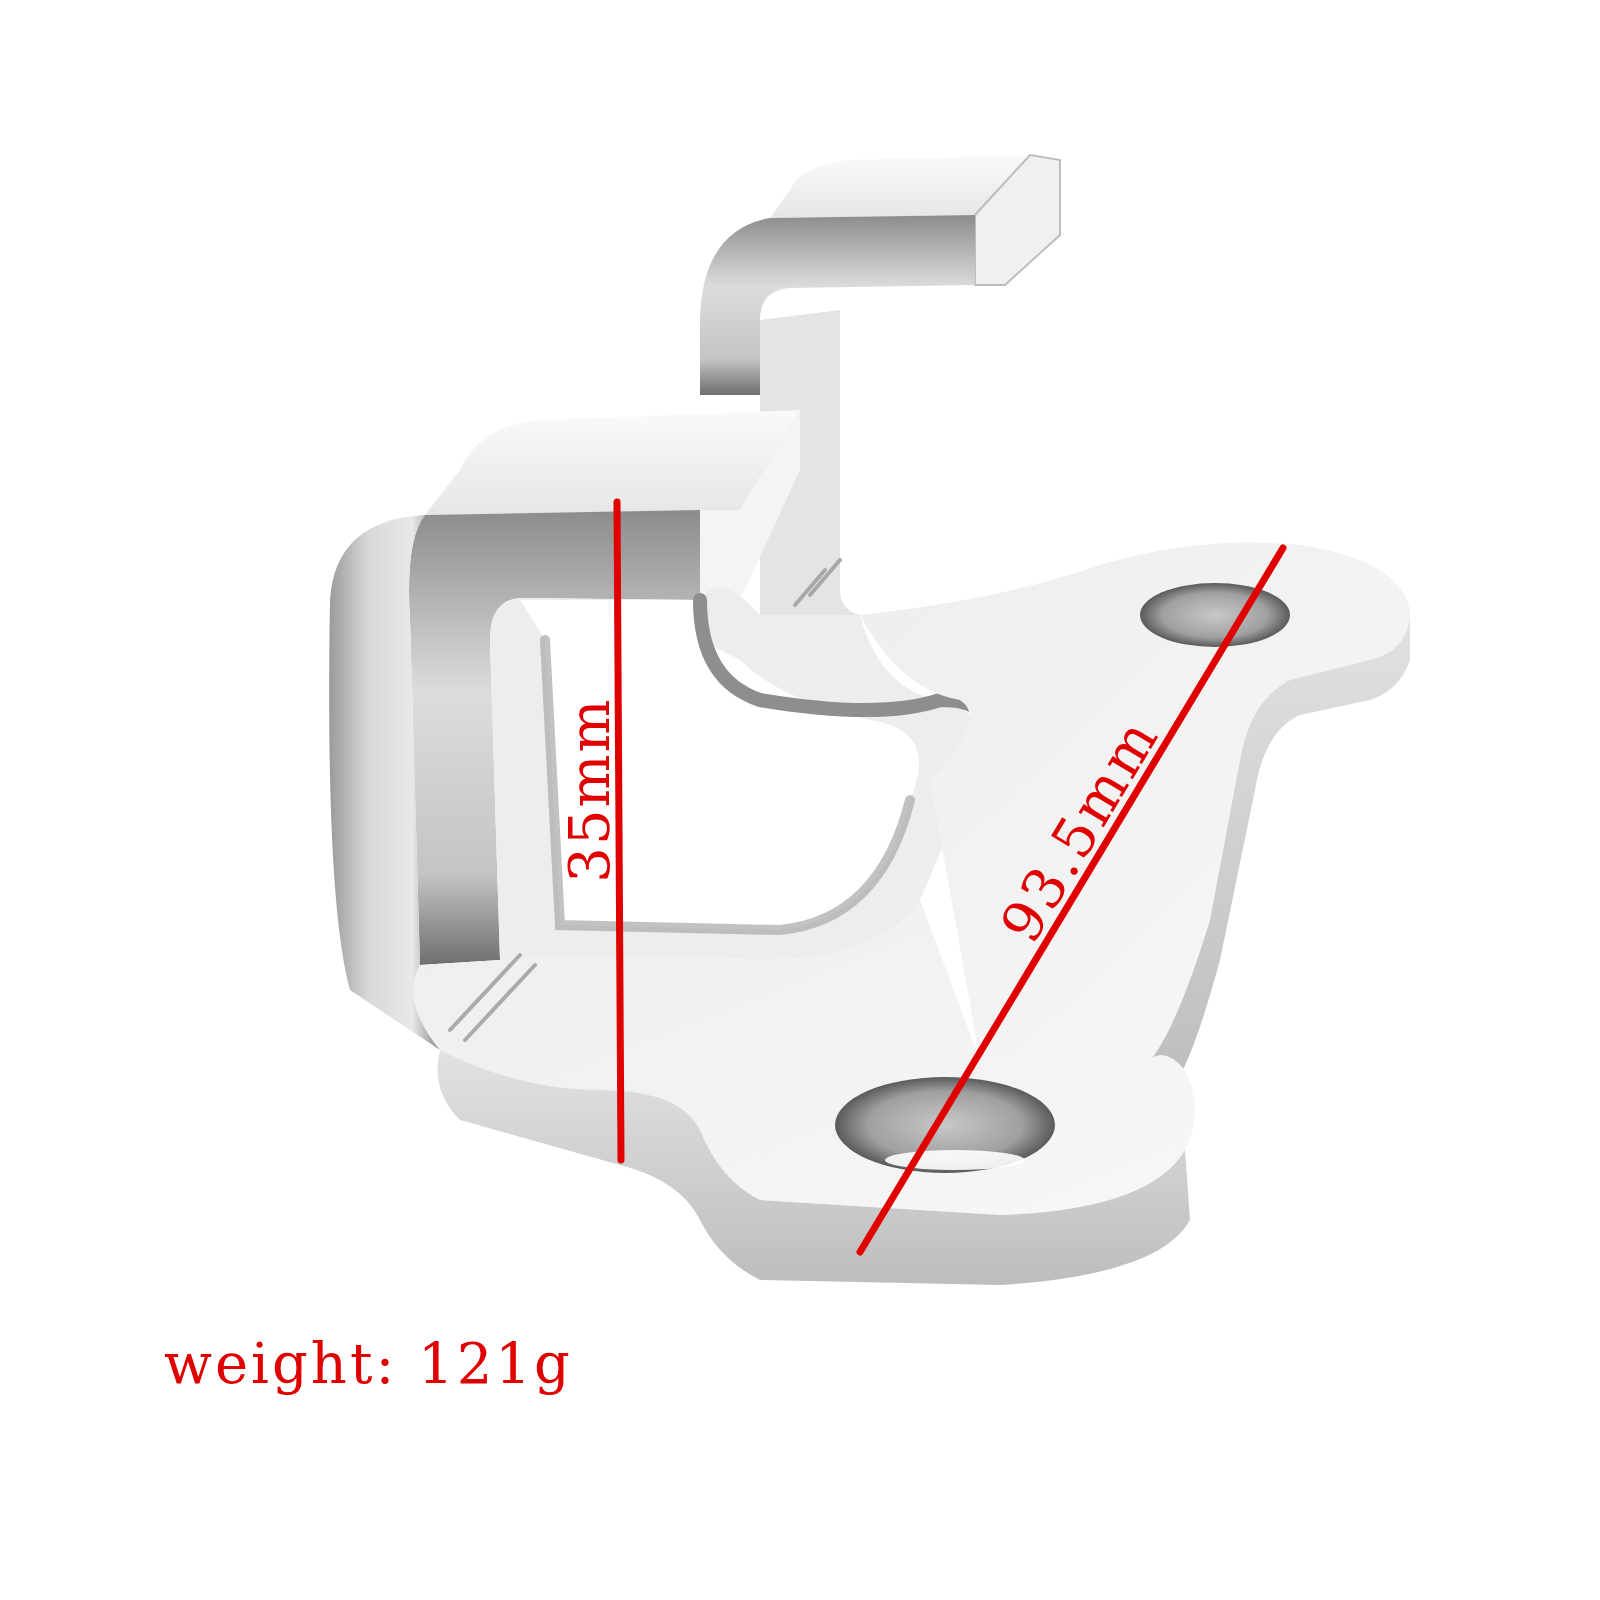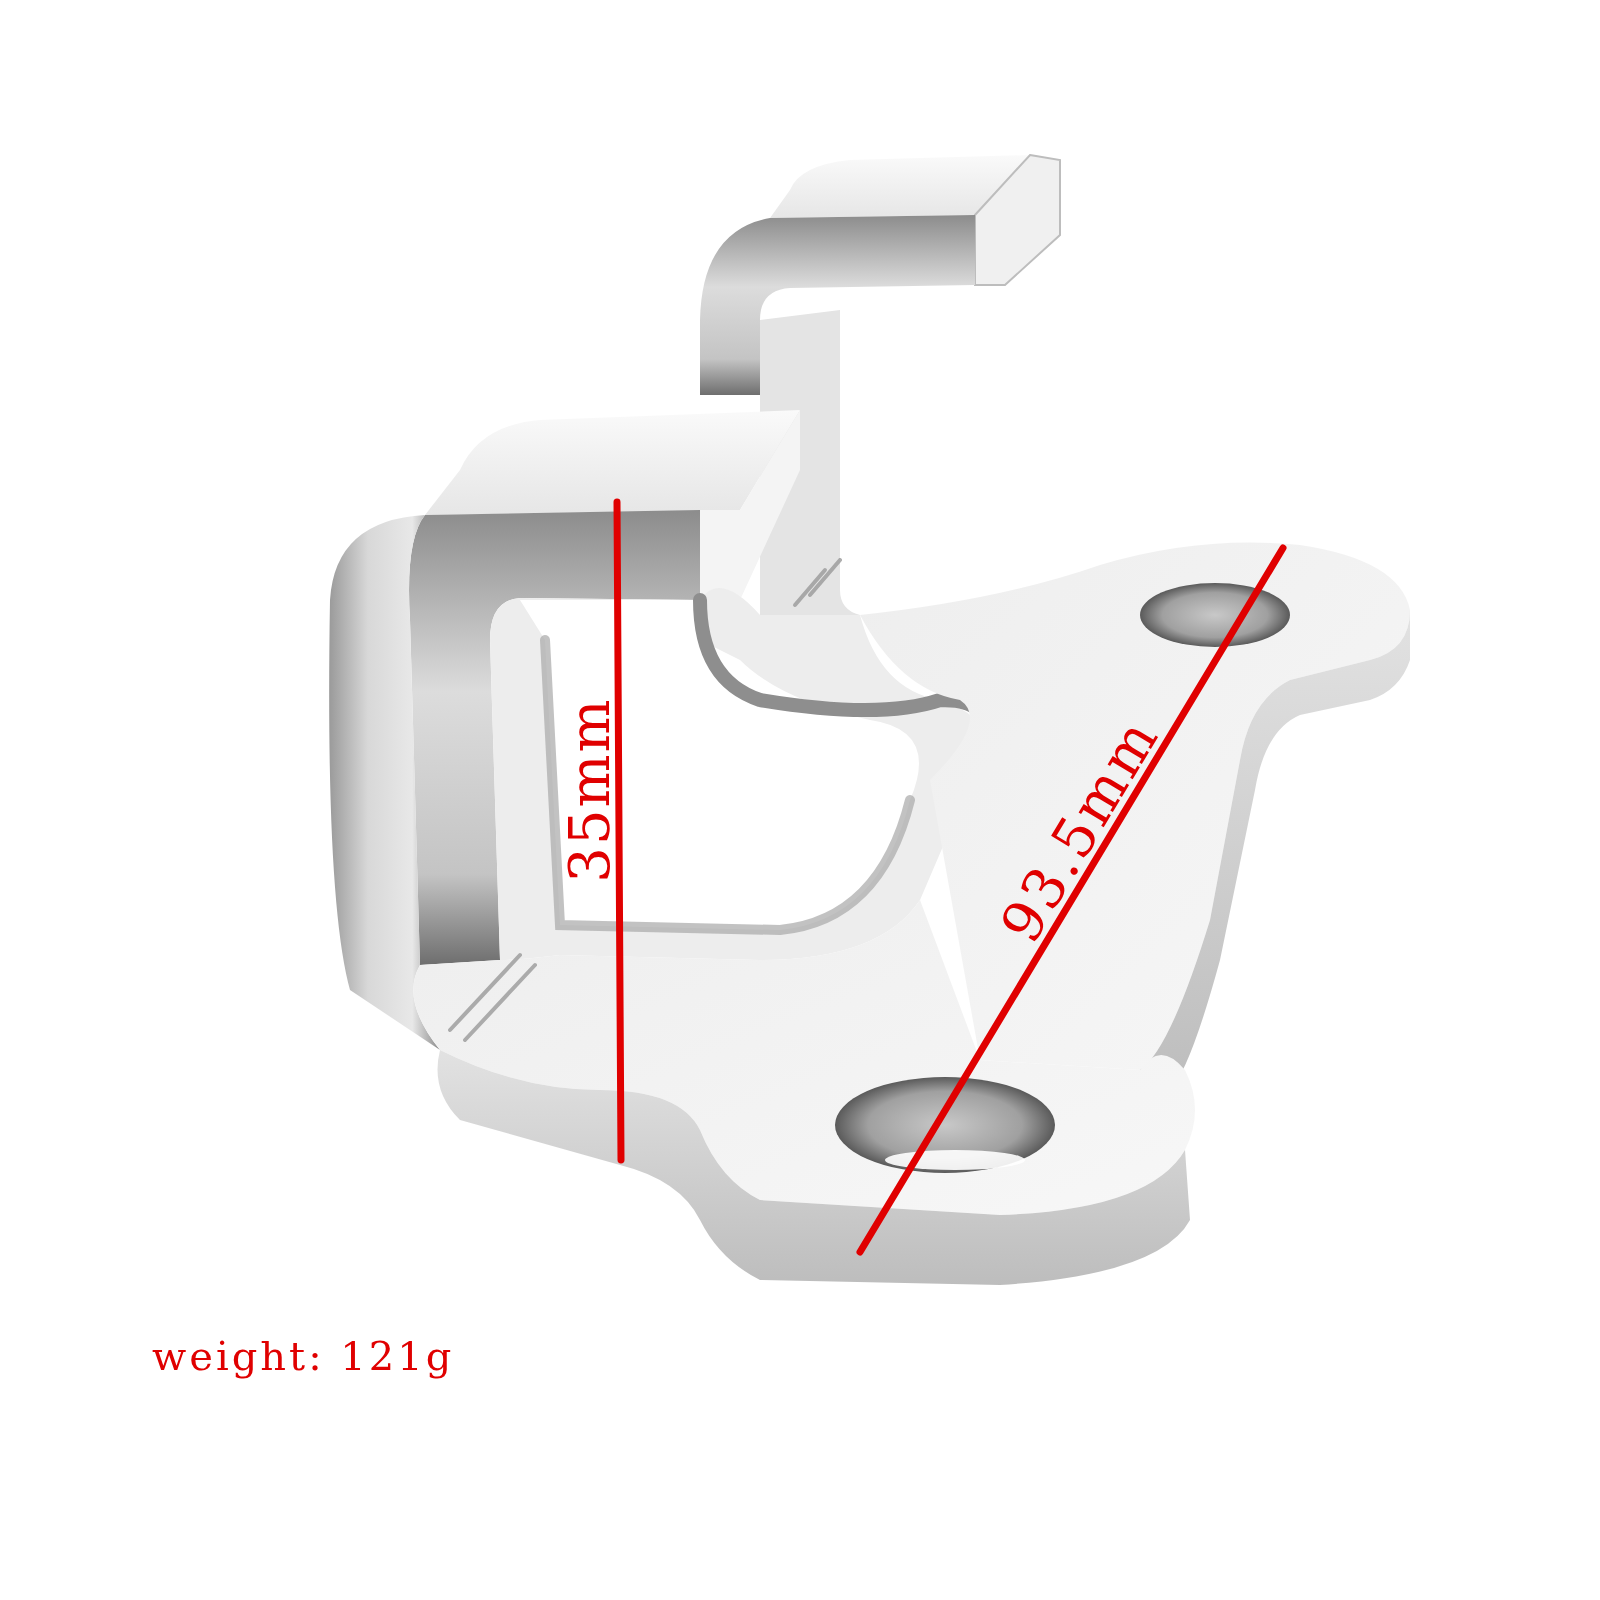--- a/index.html
+++ b/index.html
@@ -18,22 +18,22 @@
       transform: translate(-50%, -50%) rotate(-90deg);
       letter-spacing: 2px;
     }
     .label-935 {
       left: 1080px; top: 830px;
       font-size: 56px;
       transform: translate(-50%, -50%) rotate(-59deg);
       letter-spacing: 3px;
     }
     .label-weight {
-      left: 152px; top: 1336px;
-      font-size: 40px;
+      left: 164px; top: 1336px;
+      font-size: 56px;
       letter-spacing: 3px;
       text-align: right;
     }
   </style>
 </head>
 <body>
 
 <svg id="scene" viewBox="0 0 1600 1600" xmlns="http://www.w3.org/2000/svg">
   <defs>
     <linearGradient id="gTop" x1="0" y1="0" x2="0" y2="1">

